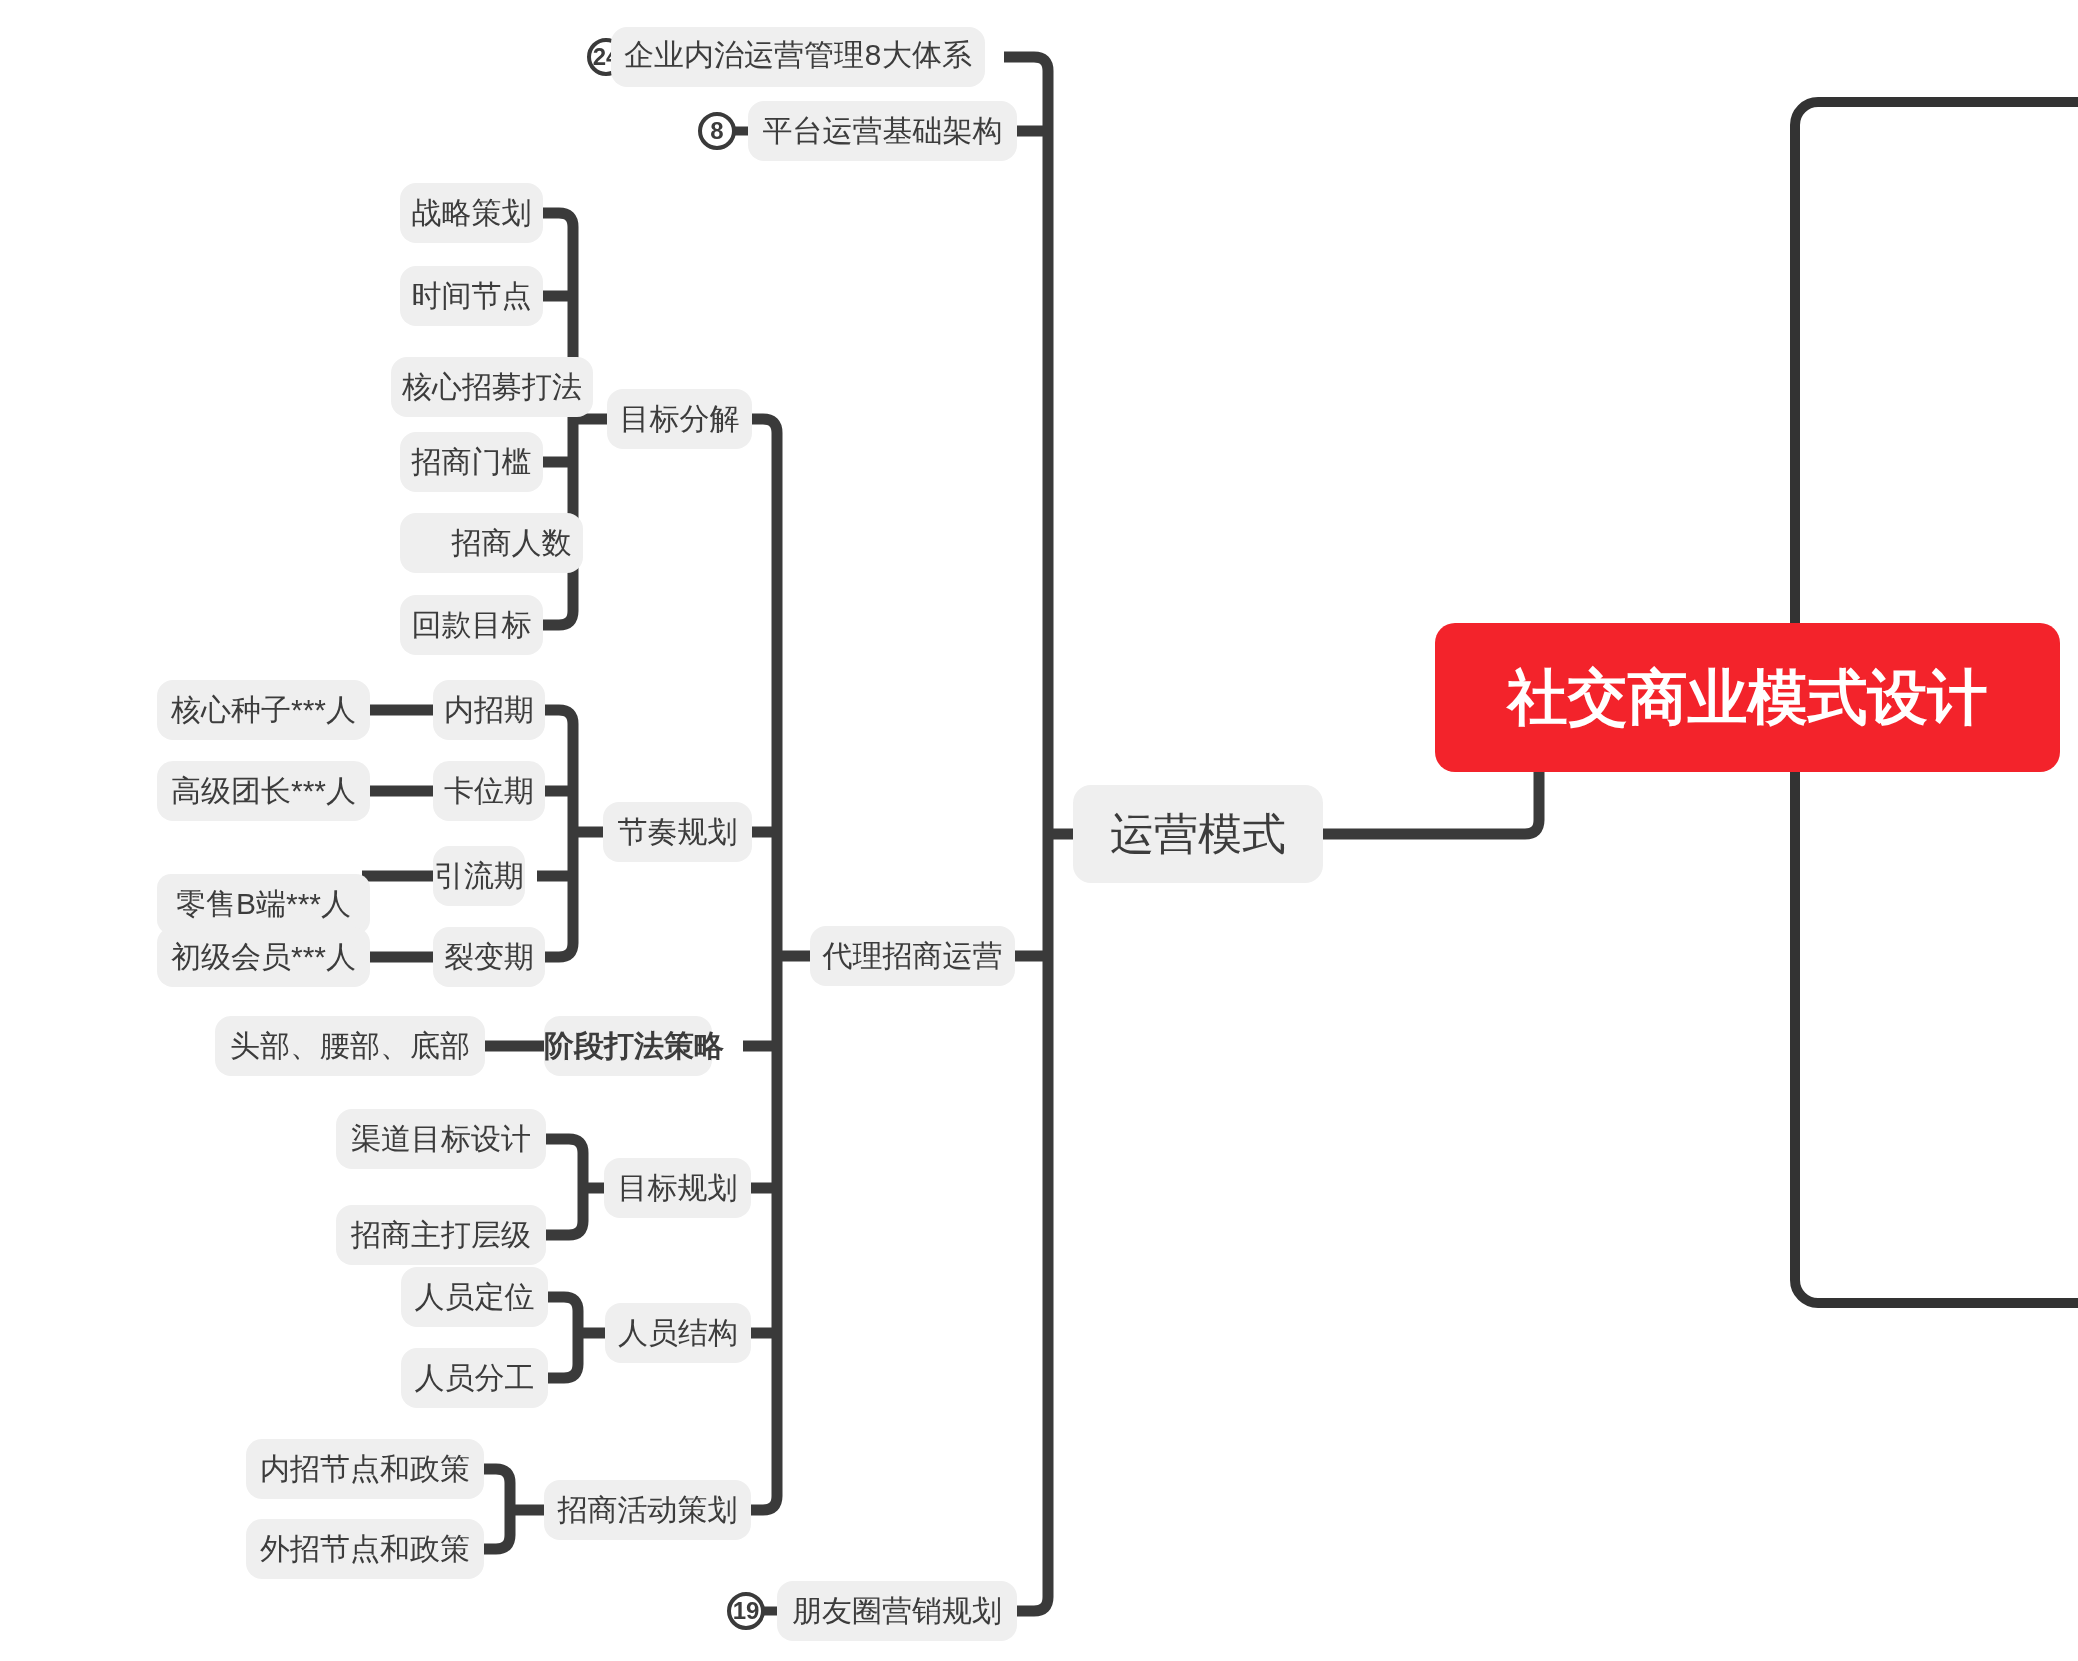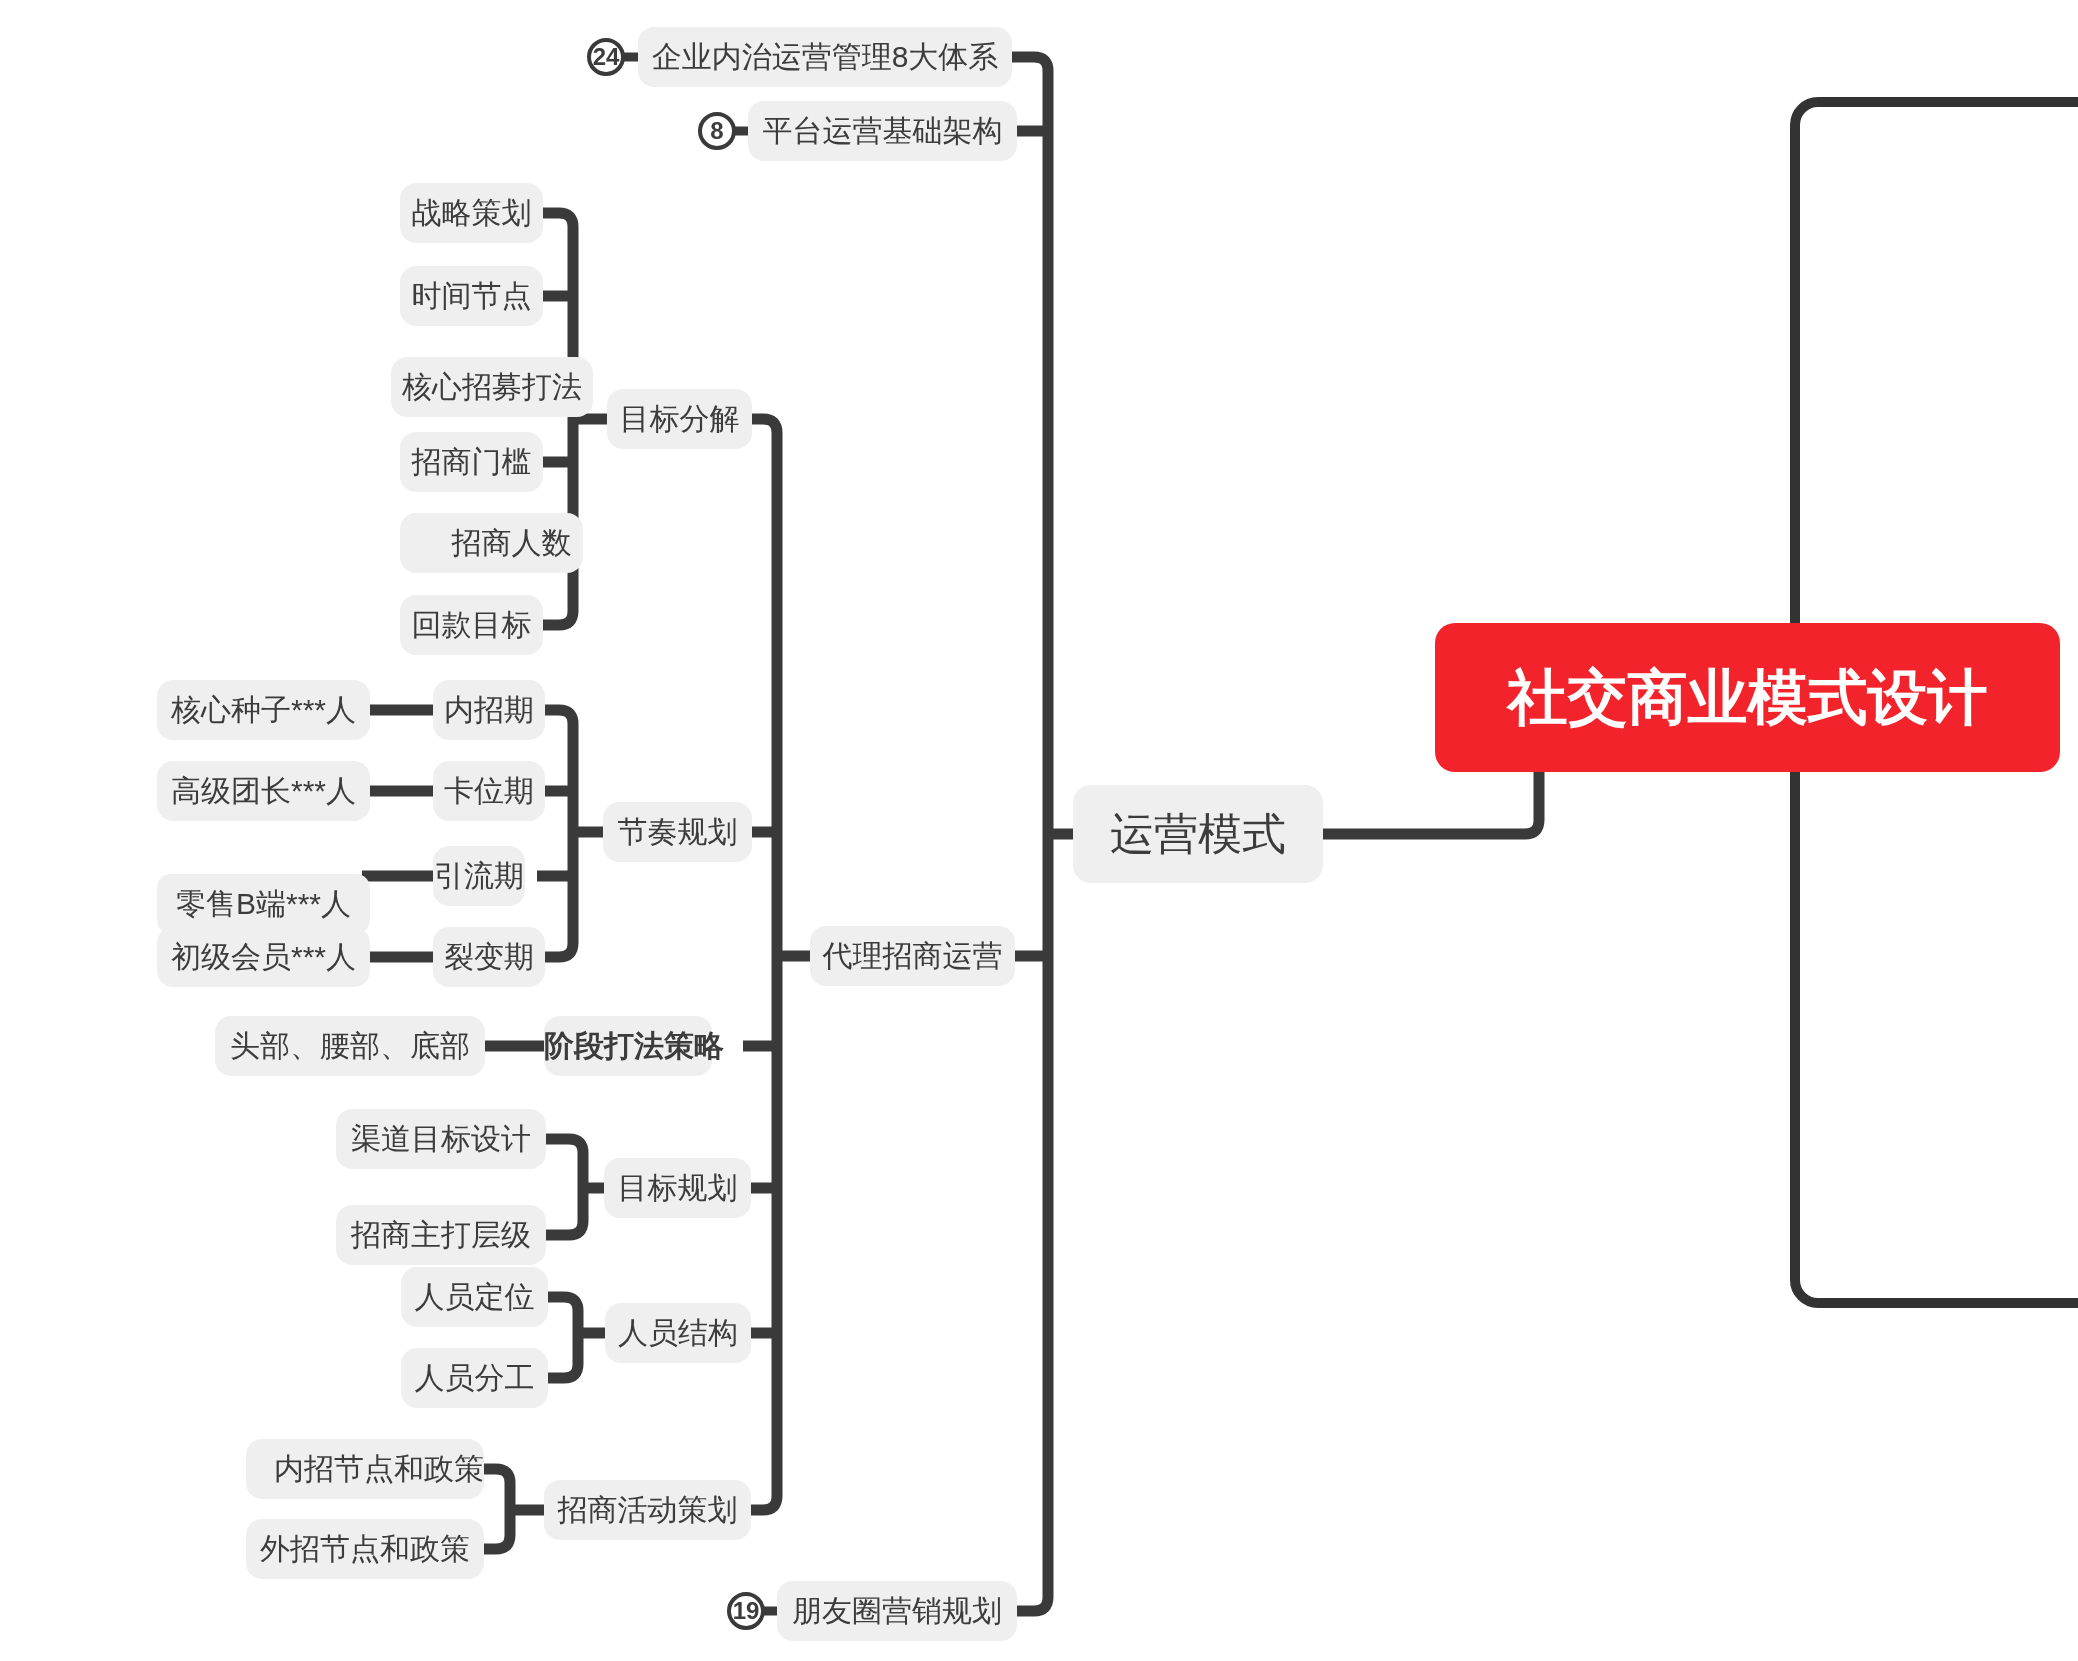--- a/index.html
+++ b/index.html
@@ -32,21 +32,21 @@
     position:absolute;z-index:2;width:38px;height:38px;box-sizing:border-box;
     border:4px solid var(--badge-border);border-radius:50%;
     background:var(--badge-bg);color:var(--node-text);
     font-size:24px;font-weight:bold;line-height:30px;text-align:center;
   }
   #boundary-frame{
     position:absolute;z-index:0;left:1790px;top:97px;width:420px;height:1191px;
     border:10px solid #333333;border-radius:28px;background:transparent;
   }
   
-  #node-enterprise-system{left:638px;top:27px;width:374px;}
+  #node-enterprise-system{left:611px;top:27px;width:374px;font-family:Liberation Mono, monospace;}
   #node-platform-architecture{left:748px;top:101px;width:269px;}
   #node-strategy-planning{left:400px;top:183px;width:143px;}
   #node-time-nodes{left:400px;top:266px;width:143px;}
   #node-core-recruitment-tactics{left:345px;top:357px;width:202px;margin-left:46px;}
   #node-recruitment-threshold{left:400px;top:432px;width:143px;}
   #node-recruitment-headcount{left:400px;top:513px;width:143px;padding-left:40px;}
   #node-payment-target{left:400px;top:595px;width:143px;}
   #node-goal-decomposition{left:607px;top:389px;width:145px;}
   #node-core-seeds{left:157px;top:680px;width:213px;}
   #node-internal-phase{left:433px;top:680px;width:112px;}
@@ -58,21 +58,21 @@
   #node-fission-phase{left:433px;top:927px;width:112px;}
   #node-rhythm-planning{left:603px;top:802px;width:149px;}
   #node-head-waist-bottom{left:215px;top:1016px;width:270px;}
   #node-stage-tactics{left:544px;top:1016px;width:168px;font-weight:bold;}
   #node-channel-goal-design{left:336px;top:1109px;width:210px;}
   #node-goal-planning{left:604px;top:1158px;width:147px;}
   #node-main-recruitment-level{left:336px;top:1205px;width:210px;}
   #node-personnel-positioning{left:401px;top:1267px;width:147px;}
   #node-personnel-structure{left:605px;top:1303px;width:146px;}
   #node-personnel-division{left:401px;top:1348px;width:147px;}
-  #node-internal-recruitment-policy{left:246px;top:1439px;width:238px;text-align:right;}
+  #node-internal-recruitment-policy{left:246px;top:1439px;width:238px;}
   #node-event-planning{left:544px;top:1480px;width:207px;}
   #node-external-recruitment-policy{left:246px;top:1519px;width:238px;}
   #node-moments-marketing{left:777px;top:1581px;width:240px;}
   #node-agent-recruitment{left:810px;top:926px;width:205px;}
   #node-operation-mode{left:1073px;top:785px;width:250px;}
   #node-root{left:1435px;top:623px;width:625px;}
   #badge-24{left:587px;top:38px;}
   #badge-8{left:698px;top:112px;}
   #badge-19{left:727px;top:1592px;}
 </style>

